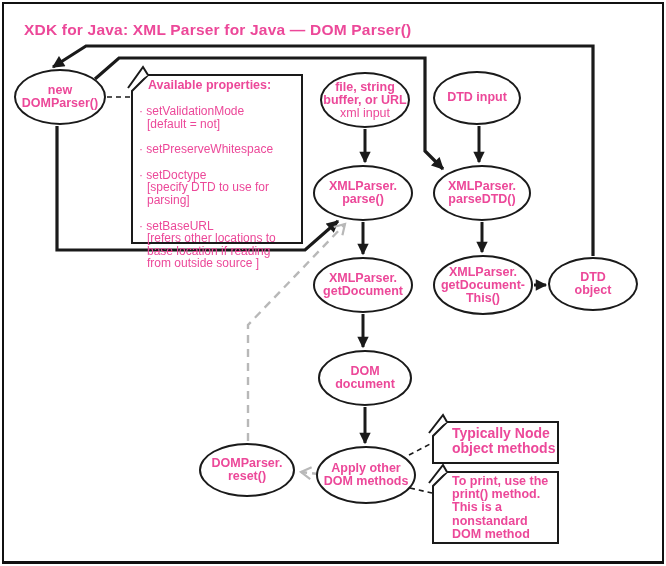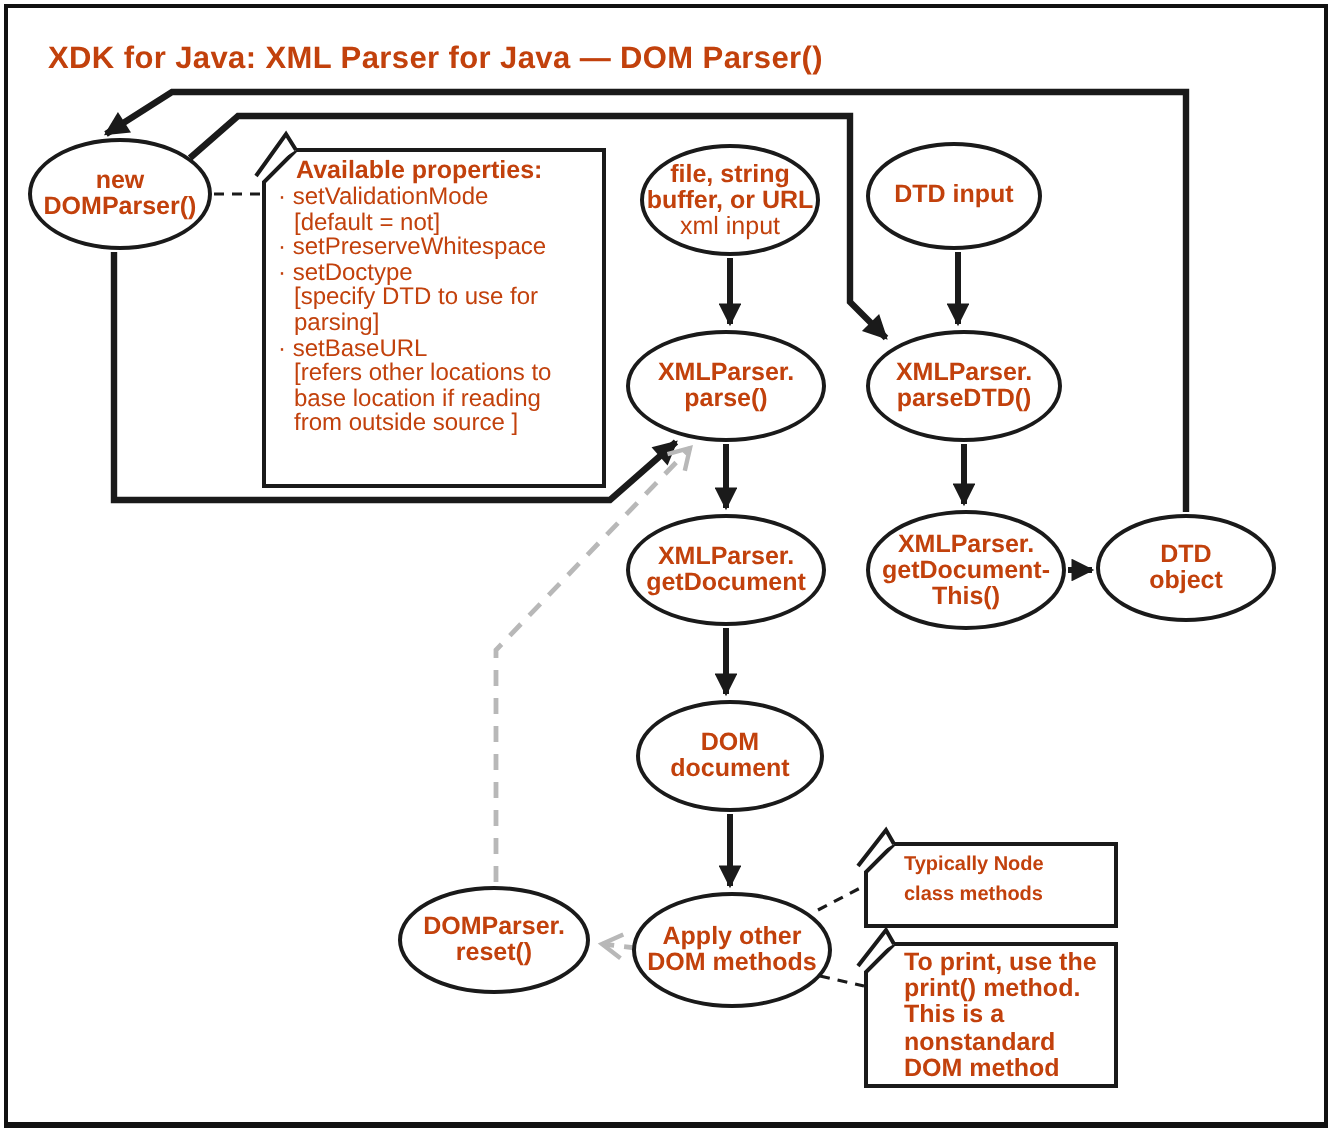--- a/index.html
+++ b/index.html
@@ -1,38 +1,38 @@
 <!DOCTYPE html>
 <html><head>
 <meta charset="utf-8">
 <style>
   html,body { margin:0; padding:0; background:#ffffff; }
   #stage {
     position:relative; width:666px; height:566px; background:#ffffff;
-    font-family:"Liberation Sans","DejaVu Sans",sans-serif; color:#c2410c;
+    font-family:"Liberation Sans","DejaVu Sans",sans-serif; color:#ec4899;
     overflow:hidden;
   }
   .frame { position:absolute; inset:2px; border:2px solid #111111; border-bottom-width:3px; pointer-events:none; }
   .title {
     position:absolute; left:24px; top:21px; font-size:15.5px; font-weight:700;
     letter-spacing:0.2px; white-space:nowrap;
   }
   svg.overlay { position:absolute; left:0; top:0; width:666px; height:566px; }
   .node {
     position:absolute; box-sizing:border-box; border:2px solid #1a1a1a; border-radius:50%;
     background:#ffffff; display:flex; flex-direction:column; align-items:center; justify-content:center;
     text-align:center; font-weight:700; font-size:12.5px; line-height:13.5px; white-space:nowrap;
   }
   .node .light { font-weight:400;text-align:center; }
   .note-text { position:absolute; white-space:nowrap; }
   .pn { left:136px; top:78px; width:164px; font-size:12px; line-height:12.6px; }
   .pn .pn-title { font-weight:700; font-size:12.5px; line-height:14px; padding-left:12px; }
-  .pn .bullet { padding-left:3px; }
+  .pn .bullet { padding-left:3px;margin-top:13px; }
   .pn .cont { padding-left:11px; }
-  .nn { left:452px; top:426px; font-weight:700; font-size:10px; line-height:14.5px; }
+  .nn { left:452px; top:426px; font-weight:700; font-size:14px; line-height:14.5px; }
   .prn { left:452px; top:475px; font-weight:700; font-size:12.5px; line-height:13.2px; }
 </style>
 </head>
 <body>
 
 <div id="stage">
 
   <div class="frame"></div>
   <div class="title">XDK for Java: XML Parser for Java — DOM Parser()</div>
 
@@ -145,21 +145,21 @@
     <div class="cont">[specify DTD to use for</div>
     <div class="cont">parsing]</div>
     <div class="bullet">· setBaseURL</div>
     <div class="cont">[refers other locations to</div>
     <div class="cont">base location if reading</div>
     <div class="cont">from outside source ]</div>
   </div>
 
   <div class="note-text nn">
     <div>Typically Node</div>
-    <div>class methods</div>
+    <div>object methods</div>
   </div>
 
   <div class="note-text prn">
     <div>To print, use the</div>
     <div>print() method.</div>
     <div>This is a</div>
     <div>nonstandard</div>
     <div>DOM method</div>
   </div>
 

